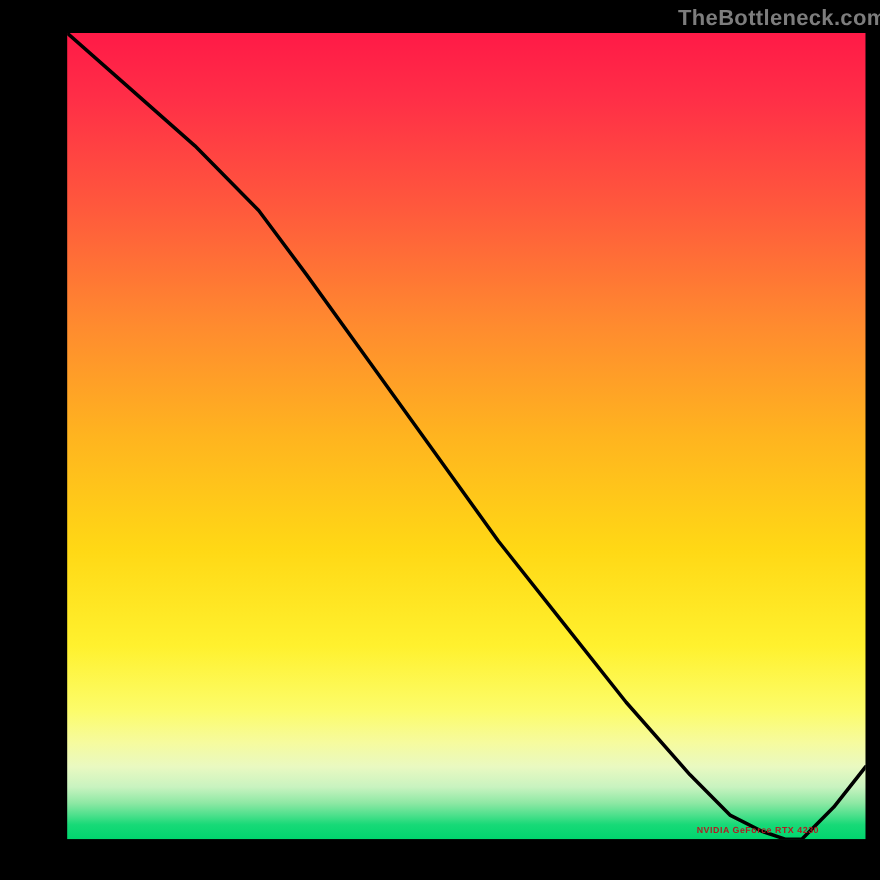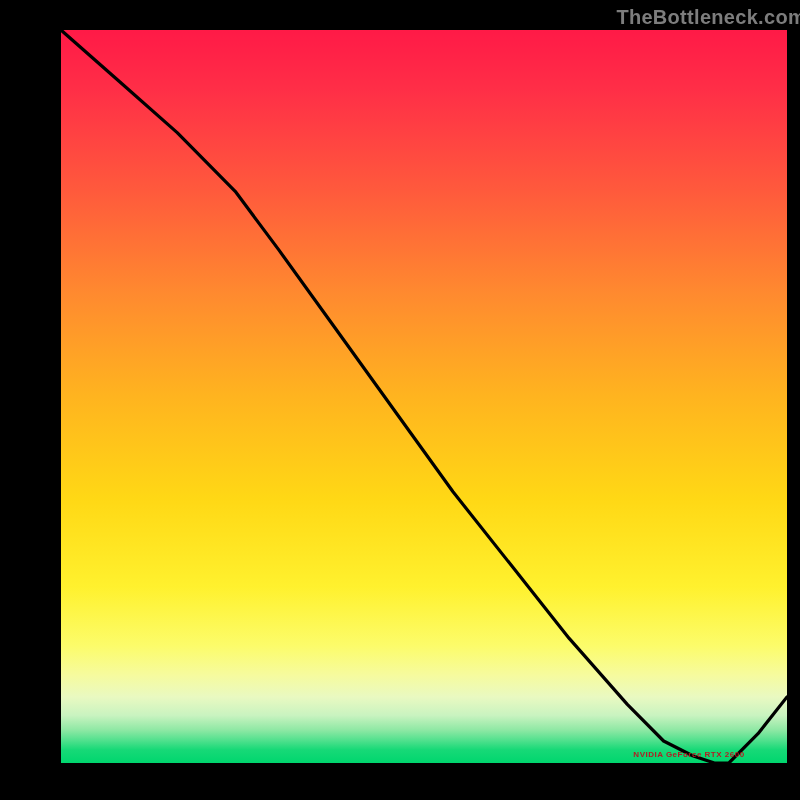--- a/index.html
+++ b/index.html
@@ -89,15 +89,15 @@
   <div class="watermark">TheBottleneck.com</div>
 
   <div class="plot"></div>
 
   <svg class="curve" viewBox="0 0 726 733" preserveAspectRatio="none">
     <path id="curve-path" fill="none" stroke="#000" stroke-width="3.2" stroke-linejoin="round" stroke-linecap="round" d="M0.0 0.0 L58.1 51.3 L116.2 102.6 L174.2 161.3 L217.8 219.9 L275.9 300.5 L334.0 381.2 L392.0 461.8 L450.1 535.1 L508.2 608.4 L566.3 674.4 L602.6 711.0 L631.6 725.7 L653.4 733.0 L667.9 733.0 L697.0 703.7 L726.0 667.0"></path>
   </svg>
 
   <div class="plot-border"></div>
 
-  <div class="annotation" id="anno" style="left: 609.36px; top: 749.67px;">NVIDIA GeForce RTX 2600</div>
+  <div class="annotation" id="anno" style="left: 609.36px; top: 749.67px;">NVIDIA GeForce RTX 4230</div>
 
 </div>
 
 </body></html>

